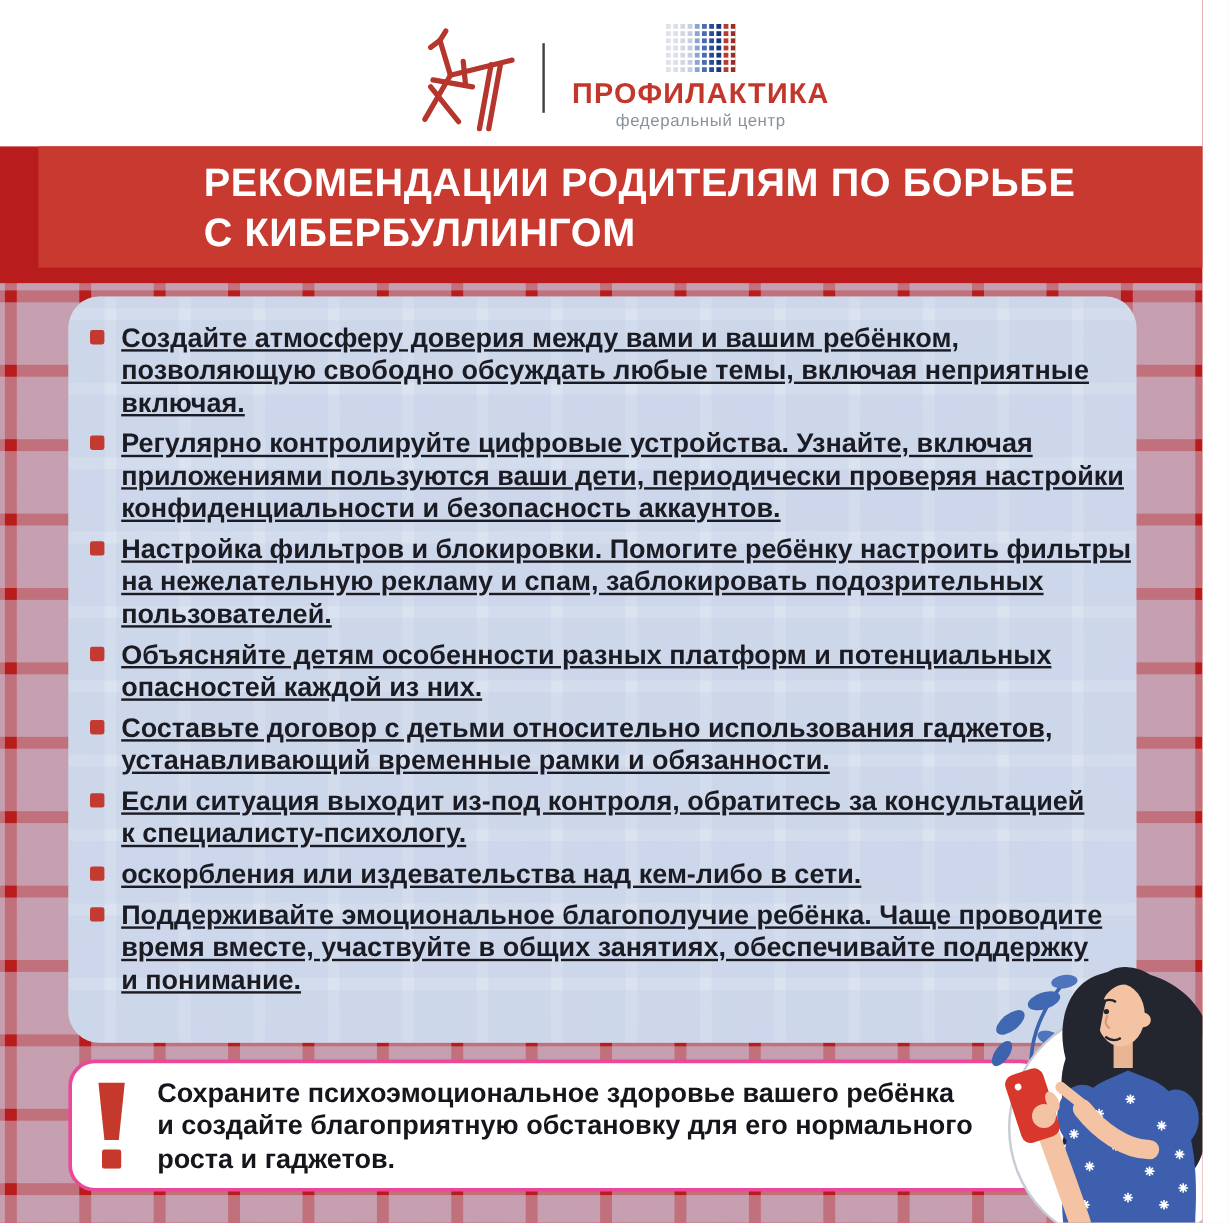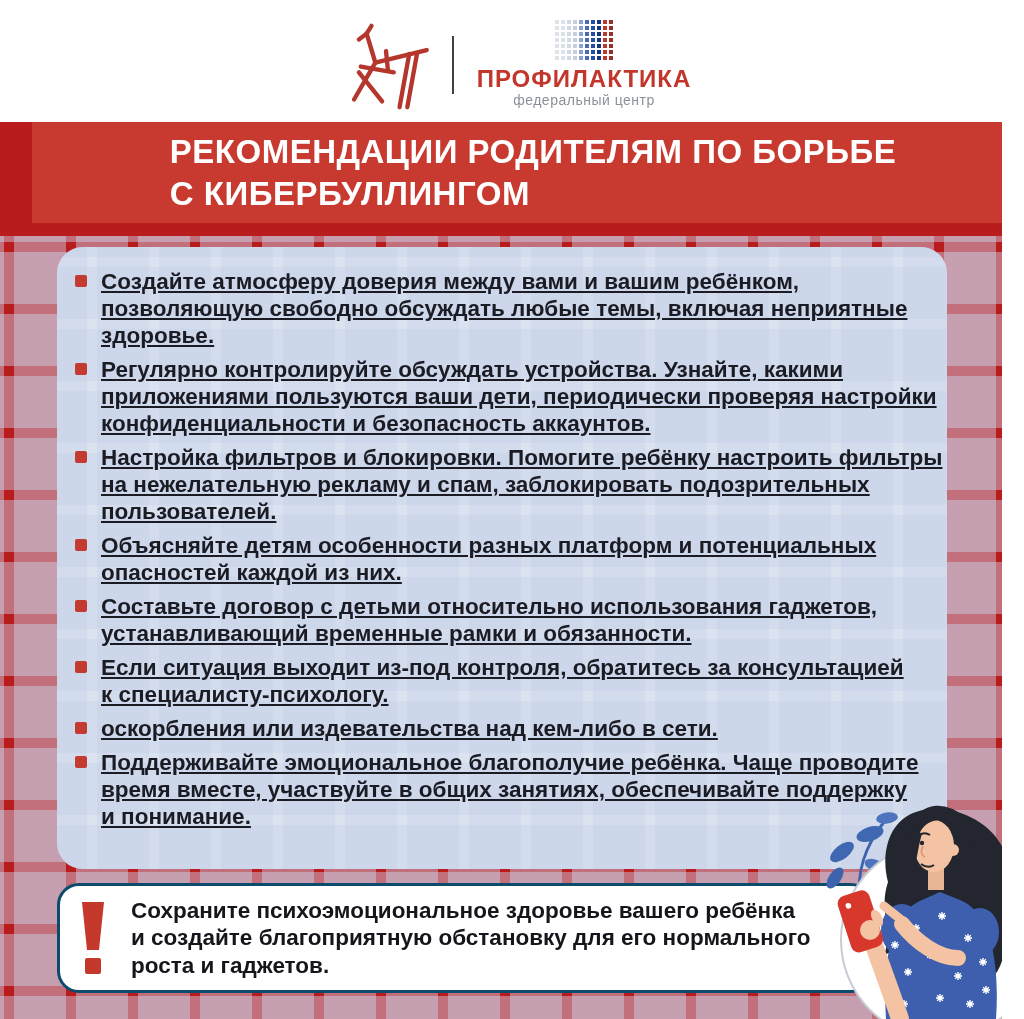--- a/index.html
+++ b/index.html
@@ -36,21 +36,21 @@
       linear-gradient(0deg,  rgba(186,200,226,0.25) 0 52px, transparent 52px 62px);
     background-size:62px 62px;background-position:40px 10px;}
   .reco-list{list-style:none;margin:0;padding:0;position:relative;z-index:1;}
   .reco-item{display:flex;align-items:flex-start;margin-bottom:7px;}
   .reco-bullet{flex:0 0 12px;width:12px;height:12px;background:#c23a30;border-radius:2px;margin:7px 14px 0 0;}
   .reco-text{color:#1b1b24;font-size:22.5px;font-weight:700;line-height:27px;text-decoration:underline;}
   .reco-text .line{white-space:nowrap;}
 
   
   .warn-box{position:absolute;left:57px;top:883px;width:816px;height:110px;background:#ffffff;
-    border:3px solid #0c4a6e;border-radius:22px;box-sizing:border-box;z-index:2;
+    border:3px solid #ec4899;border-radius:22px;box-sizing:border-box;z-index:2;
     display:flex;align-items:center;padding-left:19px;}
   .warn-icon{flex:0 0 28px;margin-right:24px;}
   .warn-text{color:#15151c;font-size:22.5px;font-weight:700;line-height:27.5px;}
   .warn-text div{white-space:nowrap;}
 
   
   .illustration{position:absolute;left:820px;top:790px;width:230px;height:229px;z-index:3;overflow:visible;}
 </style>
 </head>
 <body>
@@ -110,28 +110,28 @@
       </div>
   </div>
 
   <div class="content-box">
     <ul class="reco-list">
       <li class="reco-item">
         <span class="reco-bullet"></span>
         <div class="reco-text">
             <div class="line">Создайте атмосферу доверия между вами и вашим ребёнком,</div>
             <div class="line">позволяющую свободно обсуждать любые темы, включая неприятные</div>
-            <div class="line">здоровье.</div>
-          </div>
-      </li>
-
-      <li class="reco-item">
-        <span class="reco-bullet"></span>
-        <div class="reco-text">
-            <div class="line">Регулярно контролируйте обсуждать устройства. Узнайте, какими</div>
+            <div class="line">включая.</div>
+          </div>
+      </li>
+
+      <li class="reco-item">
+        <span class="reco-bullet"></span>
+        <div class="reco-text">
+            <div class="line">Регулярно контролируйте цифровые устройства. Узнайте, включая</div>
             <div class="line">приложениями пользуются ваши дети, периодически проверяя настройки</div>
             <div class="line">конфиденциальности и безопасность аккаунтов.</div>
           </div>
       </li>
 
       <li class="reco-item">
         <span class="reco-bullet"></span>
         <div class="reco-text">
             <div class="line">Настройка фильтров и блокировки. Помогите ребёнку настроить фильтры</div>
             <div class="line">на нежелательную рекламу и спам, заблокировать подозрительных</div>

